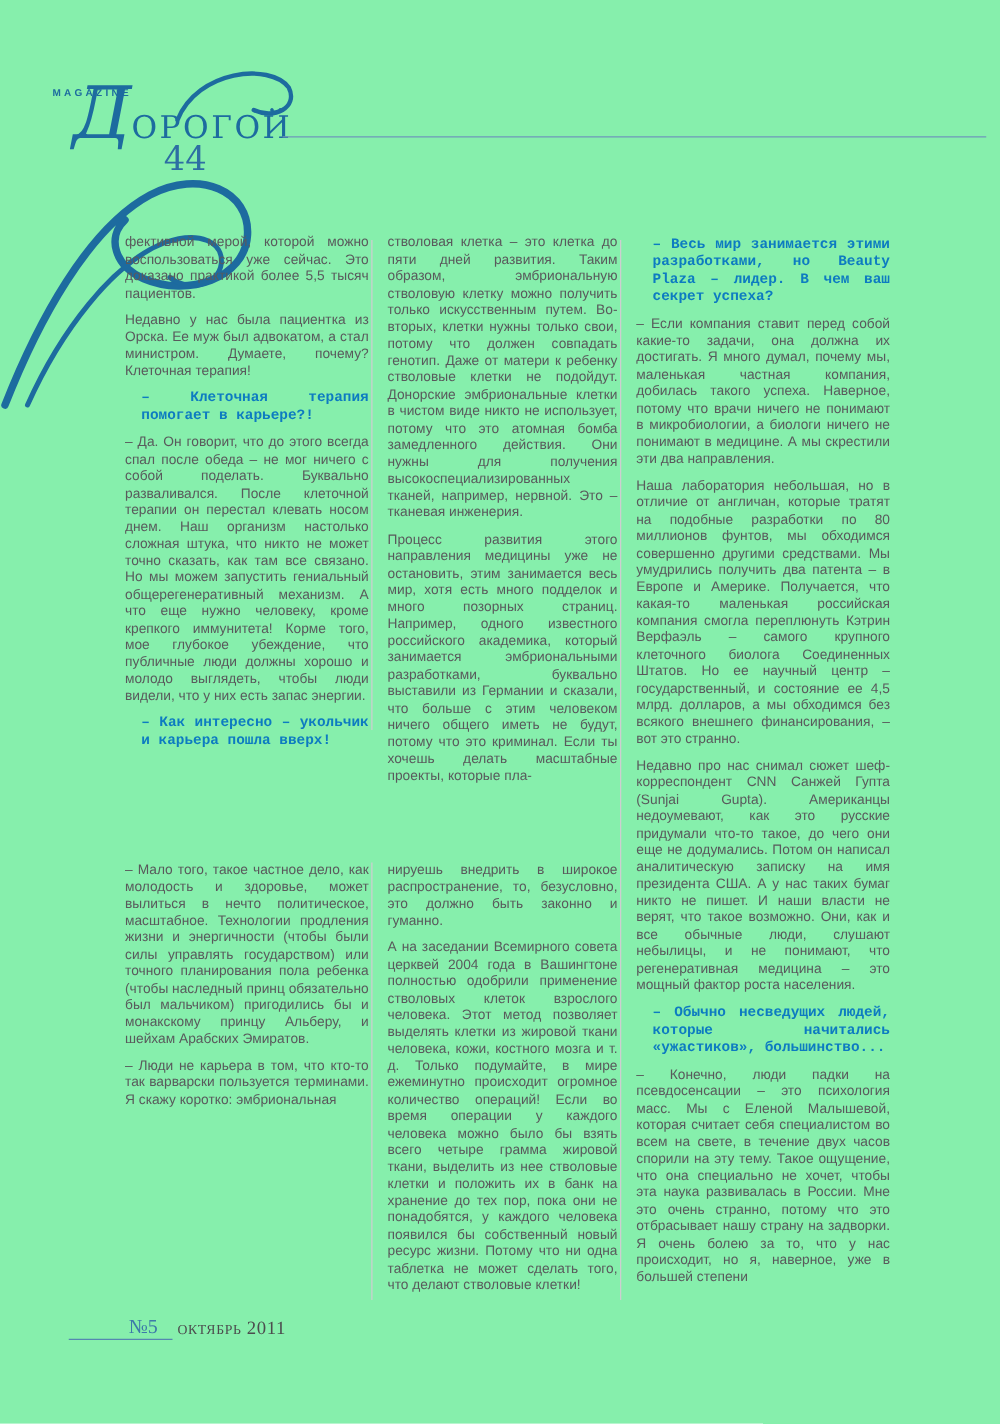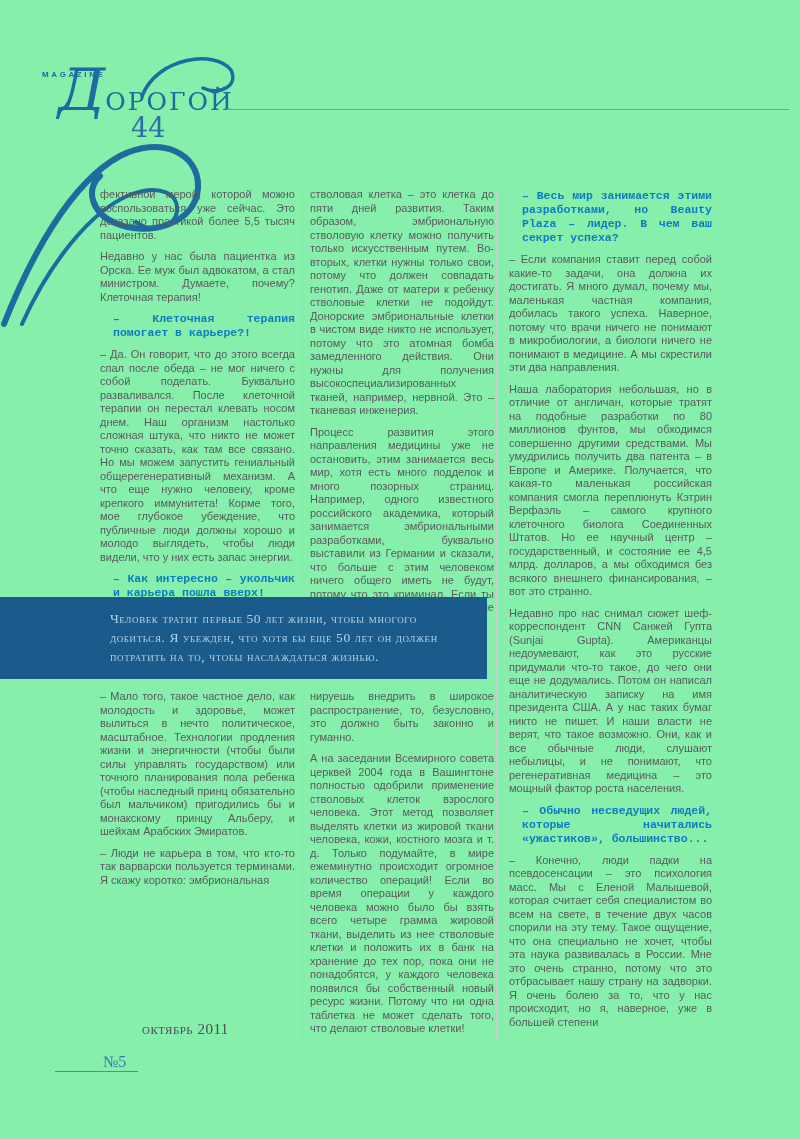--- a/index.html
+++ b/index.html
@@ -62,21 +62,21 @@
   
   .footer-rule {
     position:absolute; left:55px; top:1071px; width:83px; height:1px;
     background:#5588b0;
   }
   .issue-number {
     position:absolute; left:103px; top:1053px;
     font-family:"Liberation Serif", serif; font-size:16px; color:#3d7aa9;
   }
   .issue-date {
-    position:absolute; left:142px; top:1021px;
+    position:absolute; left:142px; top:1055px;
     font-family:"Liberation Serif", serif; font-variant:small-caps;
     font-size:15px; letter-spacing:0.5px; color:#4c4c4e;
   }
 </style>
 </head>
 <body>
 
 <div class="page">
 
   <div class="logo-label">MAGAZINE</div>
@@ -112,23 +112,20 @@
 
   <div class="col" style="left:509px; top:188px; width:203px;">
     <h3>– Весь мир занимается этими разработками, но Beauty Plaza – лидер. В чем ваш секрет успеха?</h3>
     <p>– Если компания ставит перед собой какие-то задачи, она должна их достигать. Я много думал, почему мы, маленькая частная компания, добилась такого успеха. Наверное, потому что врачи ничего не понимают в микробиологии, а биологи ничего не понимают в медицине. А мы скрестили эти два направления.</p>
     <p>Наша лаборатория небольшая, но в отличие от англичан, которые тратят на подобные разработки по 80 миллионов фунтов, мы обходимся совершенно другими средствами. Мы умудрились получить два патента – в Европе и Америке. Получается, что какая-то маленькая российская компания смогла переплюнуть Кэтрин Верфаэль – самого крупного клеточного биолога Соединенных Штатов. Но ее научный центр – государственный, и состояние ее 4,5 млрд. долларов, а мы обходимся без всякого внешнего финансирования, – вот это странно.</p>
     <p>Недавно про нас снимал сюжет шеф-корреспондент CNN Санжей Гупта (Sunjai Gupta). Американцы недоумевают, как это русские придумали что-то такое, до чего они еще не додумались. Потом он написал аналитическую записку на имя президента США. А у нас таких бумаг никто не пишет. И наши власти не верят, что такое возможно. Они, как и все обычные люди, слушают небылицы, и не понимают, что регенеративная медицина – это мощный фактор роста населения.</p>
     <h3>– Обычно несведущих людей, которые начитались «ужастиков», большинство...</h3>
     <p>– Конечно, люди падки на псевдосенсации – это психология масс. Мы с Еленой Малышевой, которая считает себя специалистом во всем на свете, в течение двух часов спорили на эту тему. Такое ощущение, что она специально не хочет, чтобы эта наука развивалась в России. Мне это очень странно, потому что это отбрасывает нашу страну на задворки. Я очень болею за то, что у нас происходит, но я, наверное, уже в большей степени</p>
   </div>
 
-  <div class="banner">
-    <div class="quote">Человек тратит первые 50 лет жизни, чтобы многого добиться. Я убежден, что хотя бы еще 50 лет он должен потратить на то, чтобы наслаждаться жизнью.</div>
-  </div>
 
   <div class="col" style="left:100px; top:690px; width:195px;">
     <p>– Мало того, такое частное дело, как молодость и здоровье, может вылиться в нечто политическое, масштабное. Технологии продления жизни и энергичности (чтобы были силы управлять государством) или точного планирования пола ребенка (чтобы наследный принц обязательно был мальчиком) пригодились бы и монакскому принцу Альберу, и шейхам Арабских Эмиратов.</p>
     <p>– Люди не карьера в том, что кто-то так варварски пользуется терминами. Я скажу коротко: эмбриональная</p>
   </div>
 
   <div class="col" style="left:310px; top:690px; width:184px;">
     <p>нируешь внедрить в широкое распространение, то, безусловно, это должно быть законно и гуманно.</p>
     <p>А на заседании Всемирного совета церквей 2004 года в Вашингтоне полностью одобрили применение стволовых клеток взрослого человека. Этот метод позволяет выделять клетки из жировой ткани человека, кожи, костного мозга и т. д. Только подумайте, в мире ежеминутно происходит огромное количество операций! Если во время операции у каждого человека можно было бы взять всего четыре грамма жировой ткани, выделить из нее стволовые клетки и положить их в банк на хранение до тех пор, пока они не понадобятся, у каждого человека появился бы собственный новый ресурс жизни. Потому что ни одна таблетка не может сделать того, что делают стволовые клетки!</p>
   </div>

